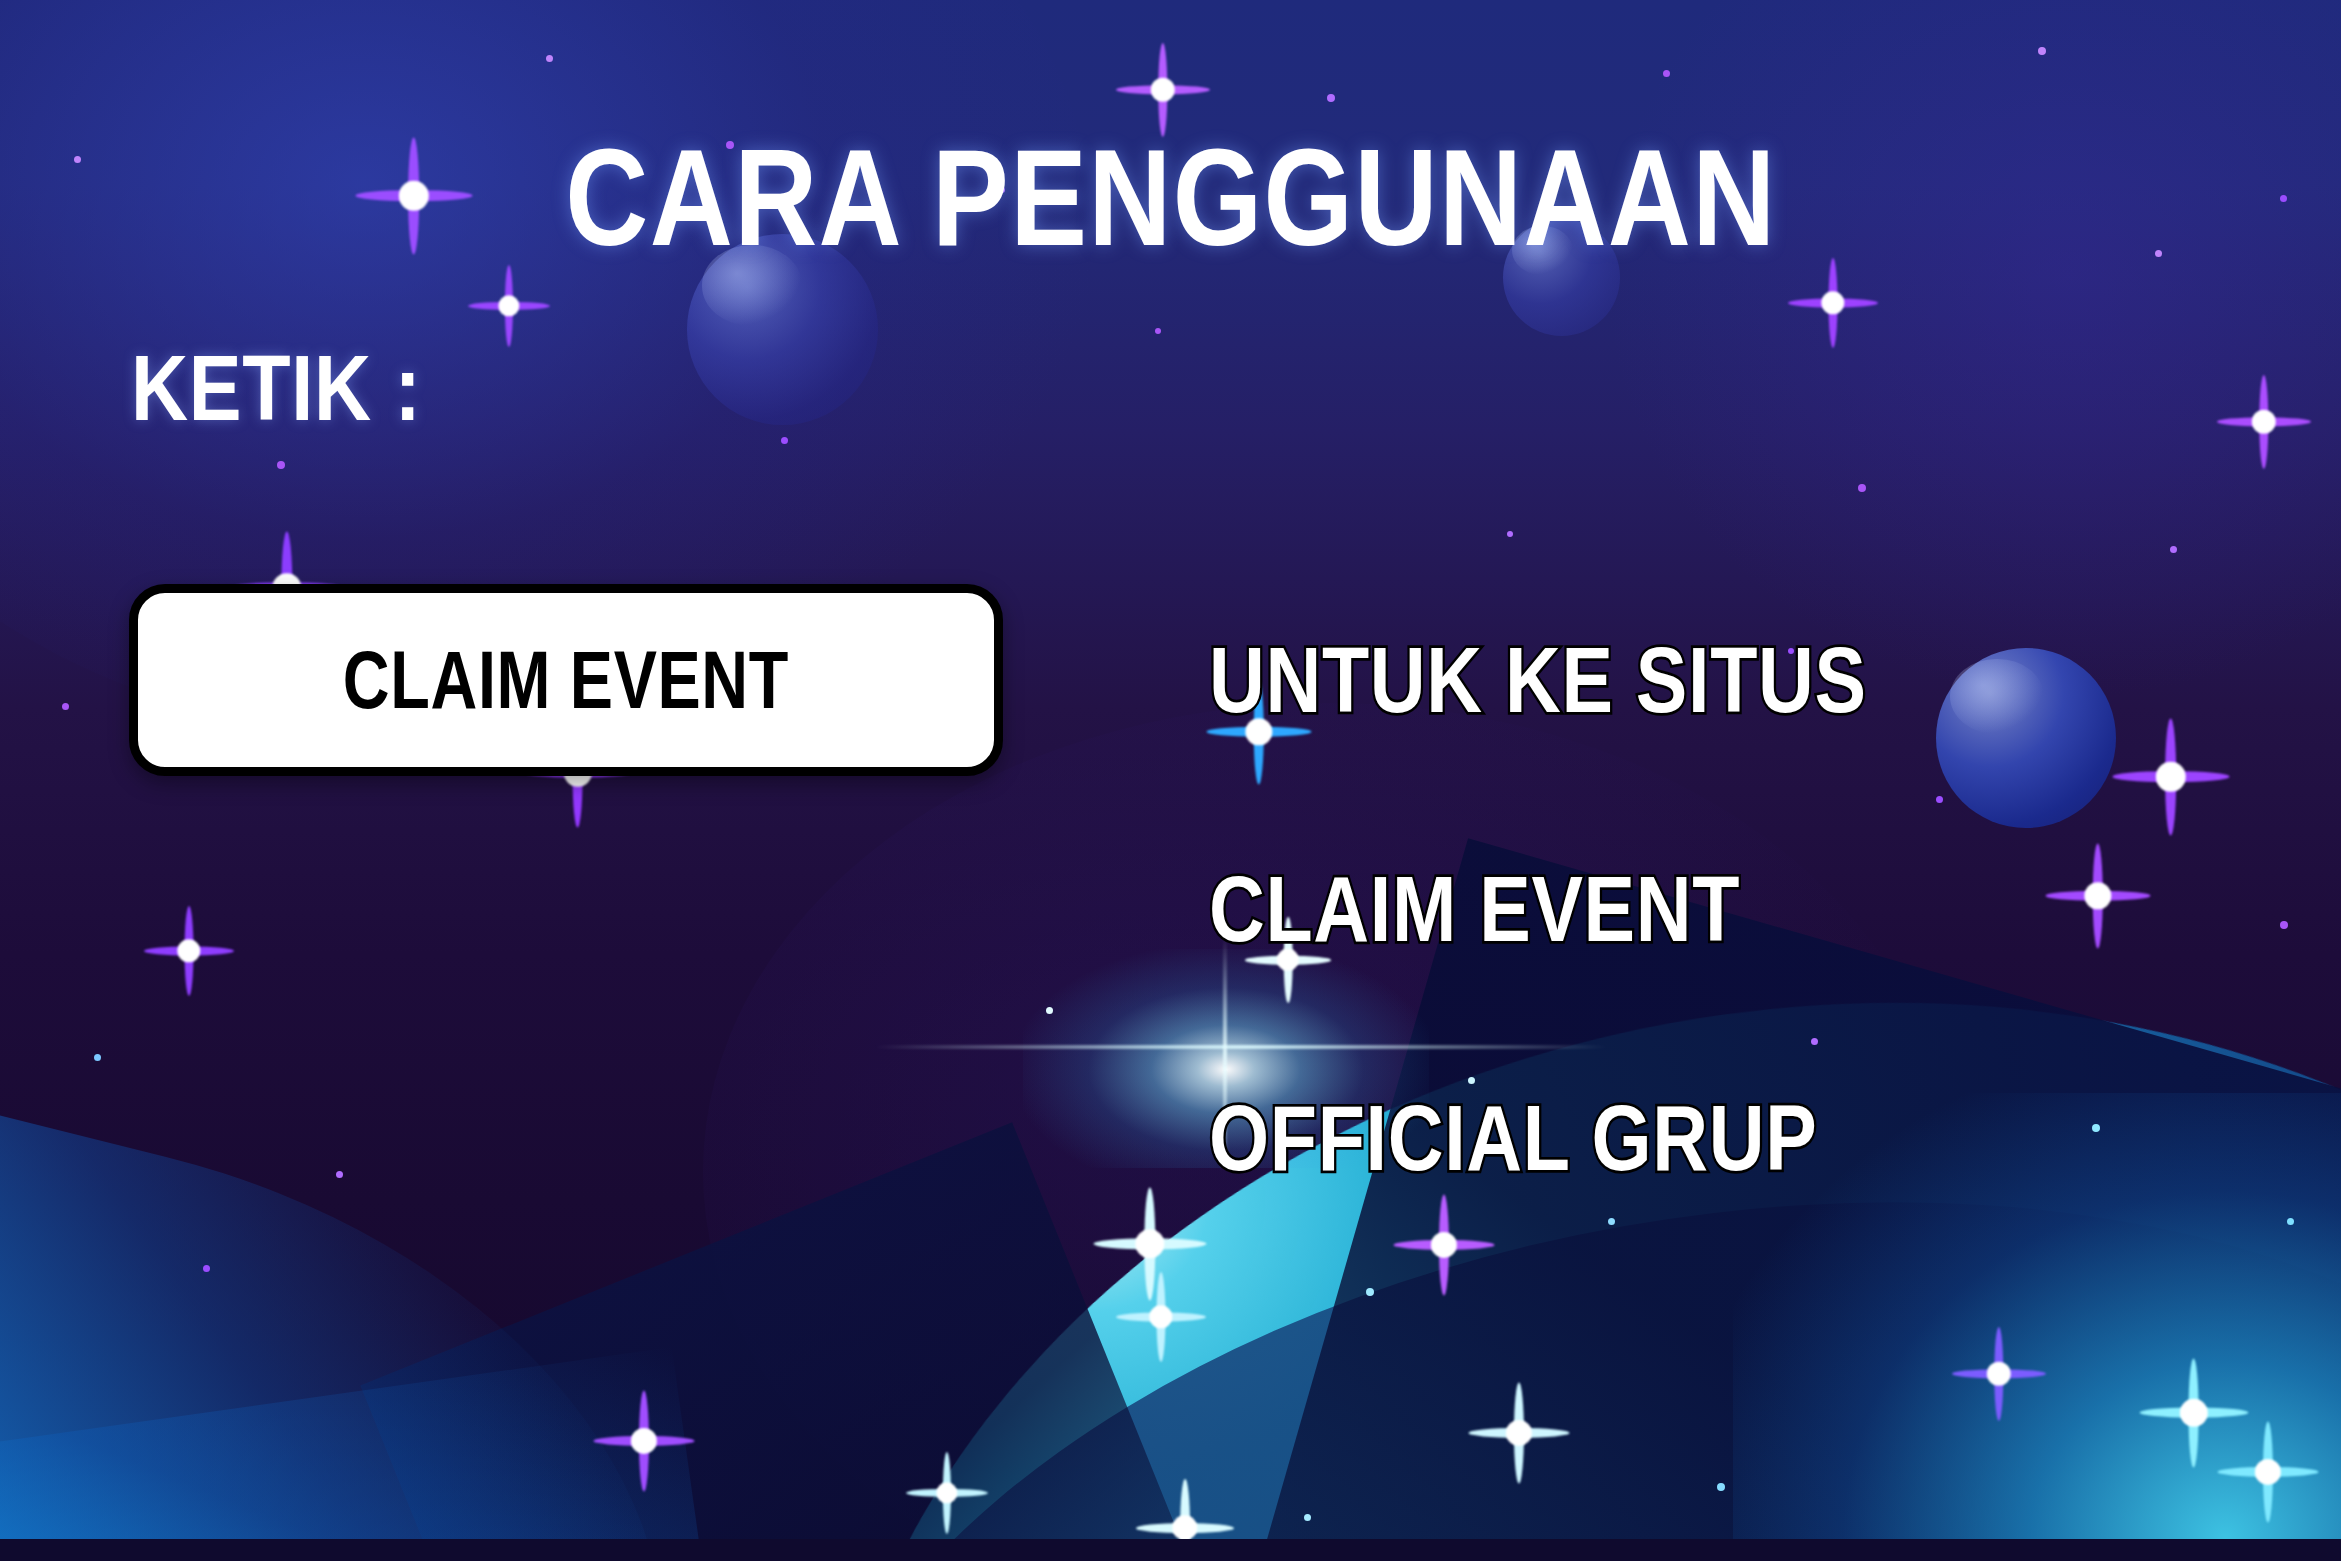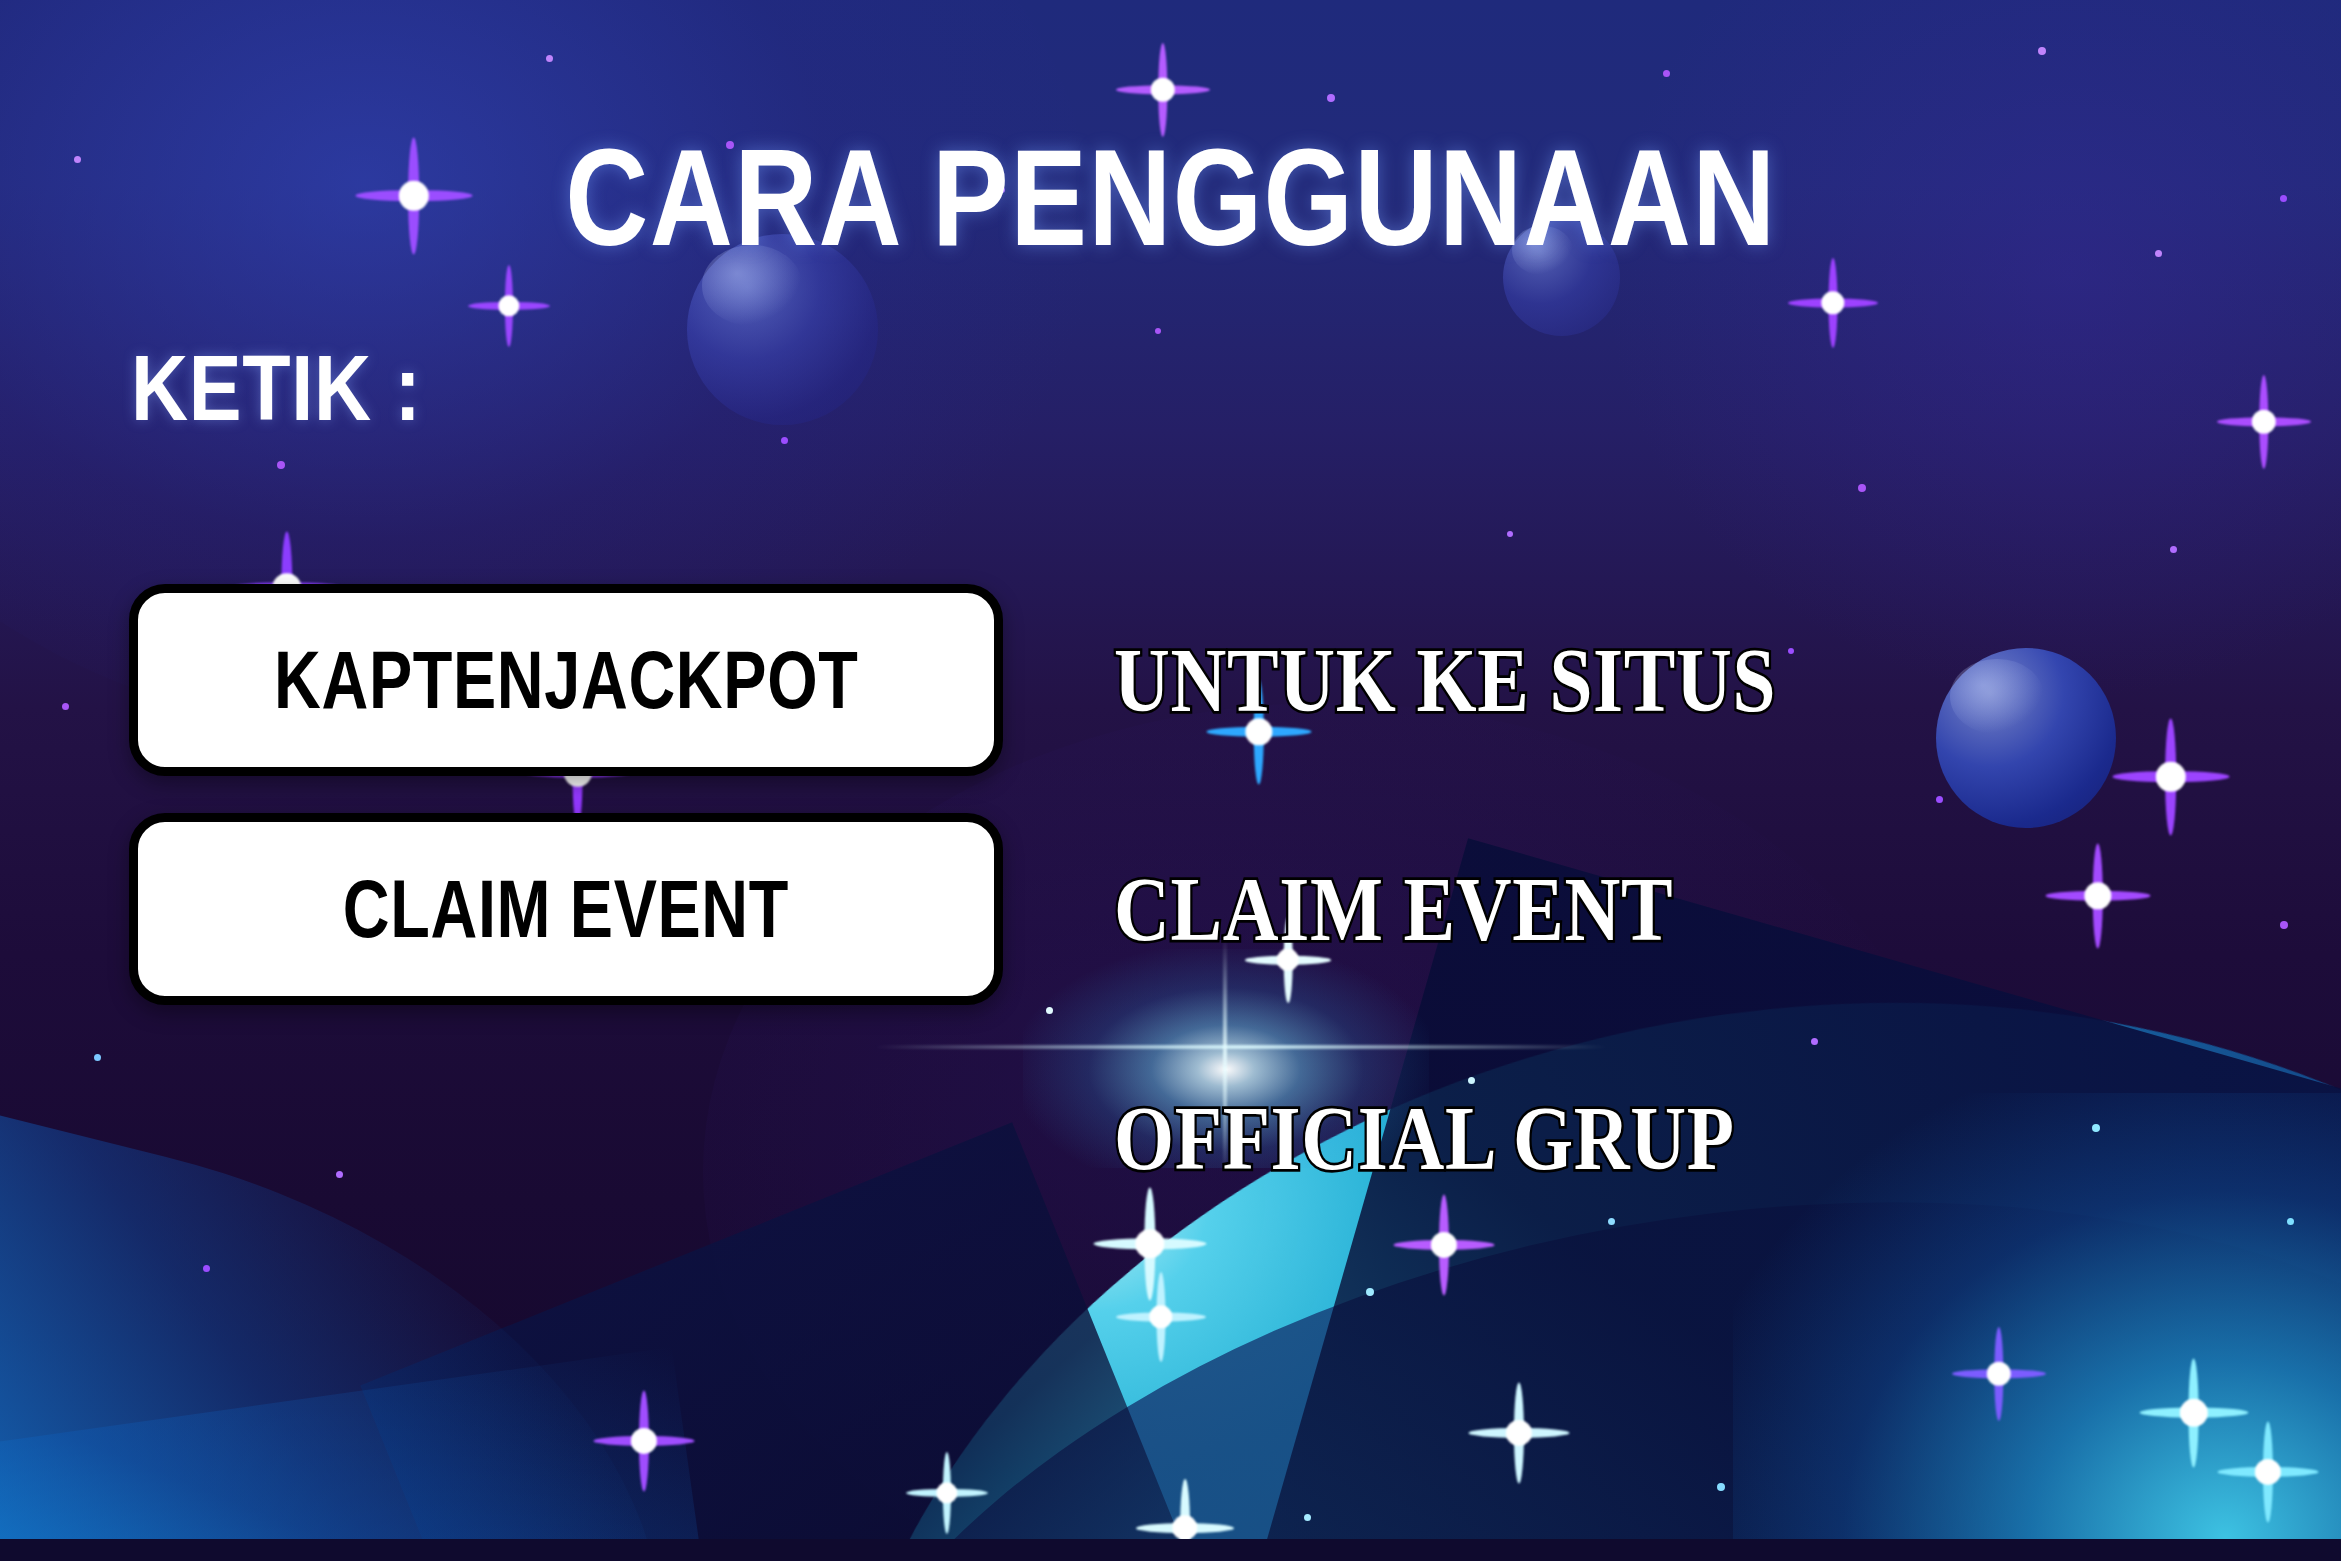--- a/index.html
+++ b/index.html
@@ -207,21 +207,21 @@
     font-weight:bold;
     font-size:81px;
     color:#000;
     transform:scaleX(.80);
     letter-spacing:0.8px;
     white-space:nowrap;
     line-height:1;
   }
 
   
-  .right-col { position:absolute; left:1114px; top:584px;font-family:Liberation Serif, serif; }
+  .right-col { position:absolute; left:1209px; top:584px; }
   .rlabel {
     height:192px; margin-bottom:37px;
     display:flex; align-items:center;
   }
   .rlabel span {
     font-weight:bold;
     font-size:92px;
     color:#fff;
     transform:scaleX(.84);
     transform-origin:left center;
@@ -405,23 +405,20 @@
   <div class="dot" style="left:1507px;top:531px;width:6.2px;height:6.2px;background:#b06cff;"></div>
   <div class="dot" style="left:1788px;top:648px;width:6.2px;height:6.2px;background:#9b4dff;"></div>
   <div class="dot" style="left:546px;top:55px;width:7px;height:7px;background:#c084fc;"></div>
 
   <div class="title">CARA PENGGUNAAN</div>
 
   <div class="ketik">KETIK :</div>
 
   <div class="btn-col">
     <div class="pill">
-      <span>KAPTENJACKPOT</span>
-    </div>
-    <div class="pill">
       <span>CLAIM EVENT</span>
     </div>
   </div>
 
   <div class="right-col">
     <div class="rlabel">
       <span>UNTUK KE SITUS</span>
     </div>
     <div class="rlabel">
       <span>CLAIM EVENT</span>

